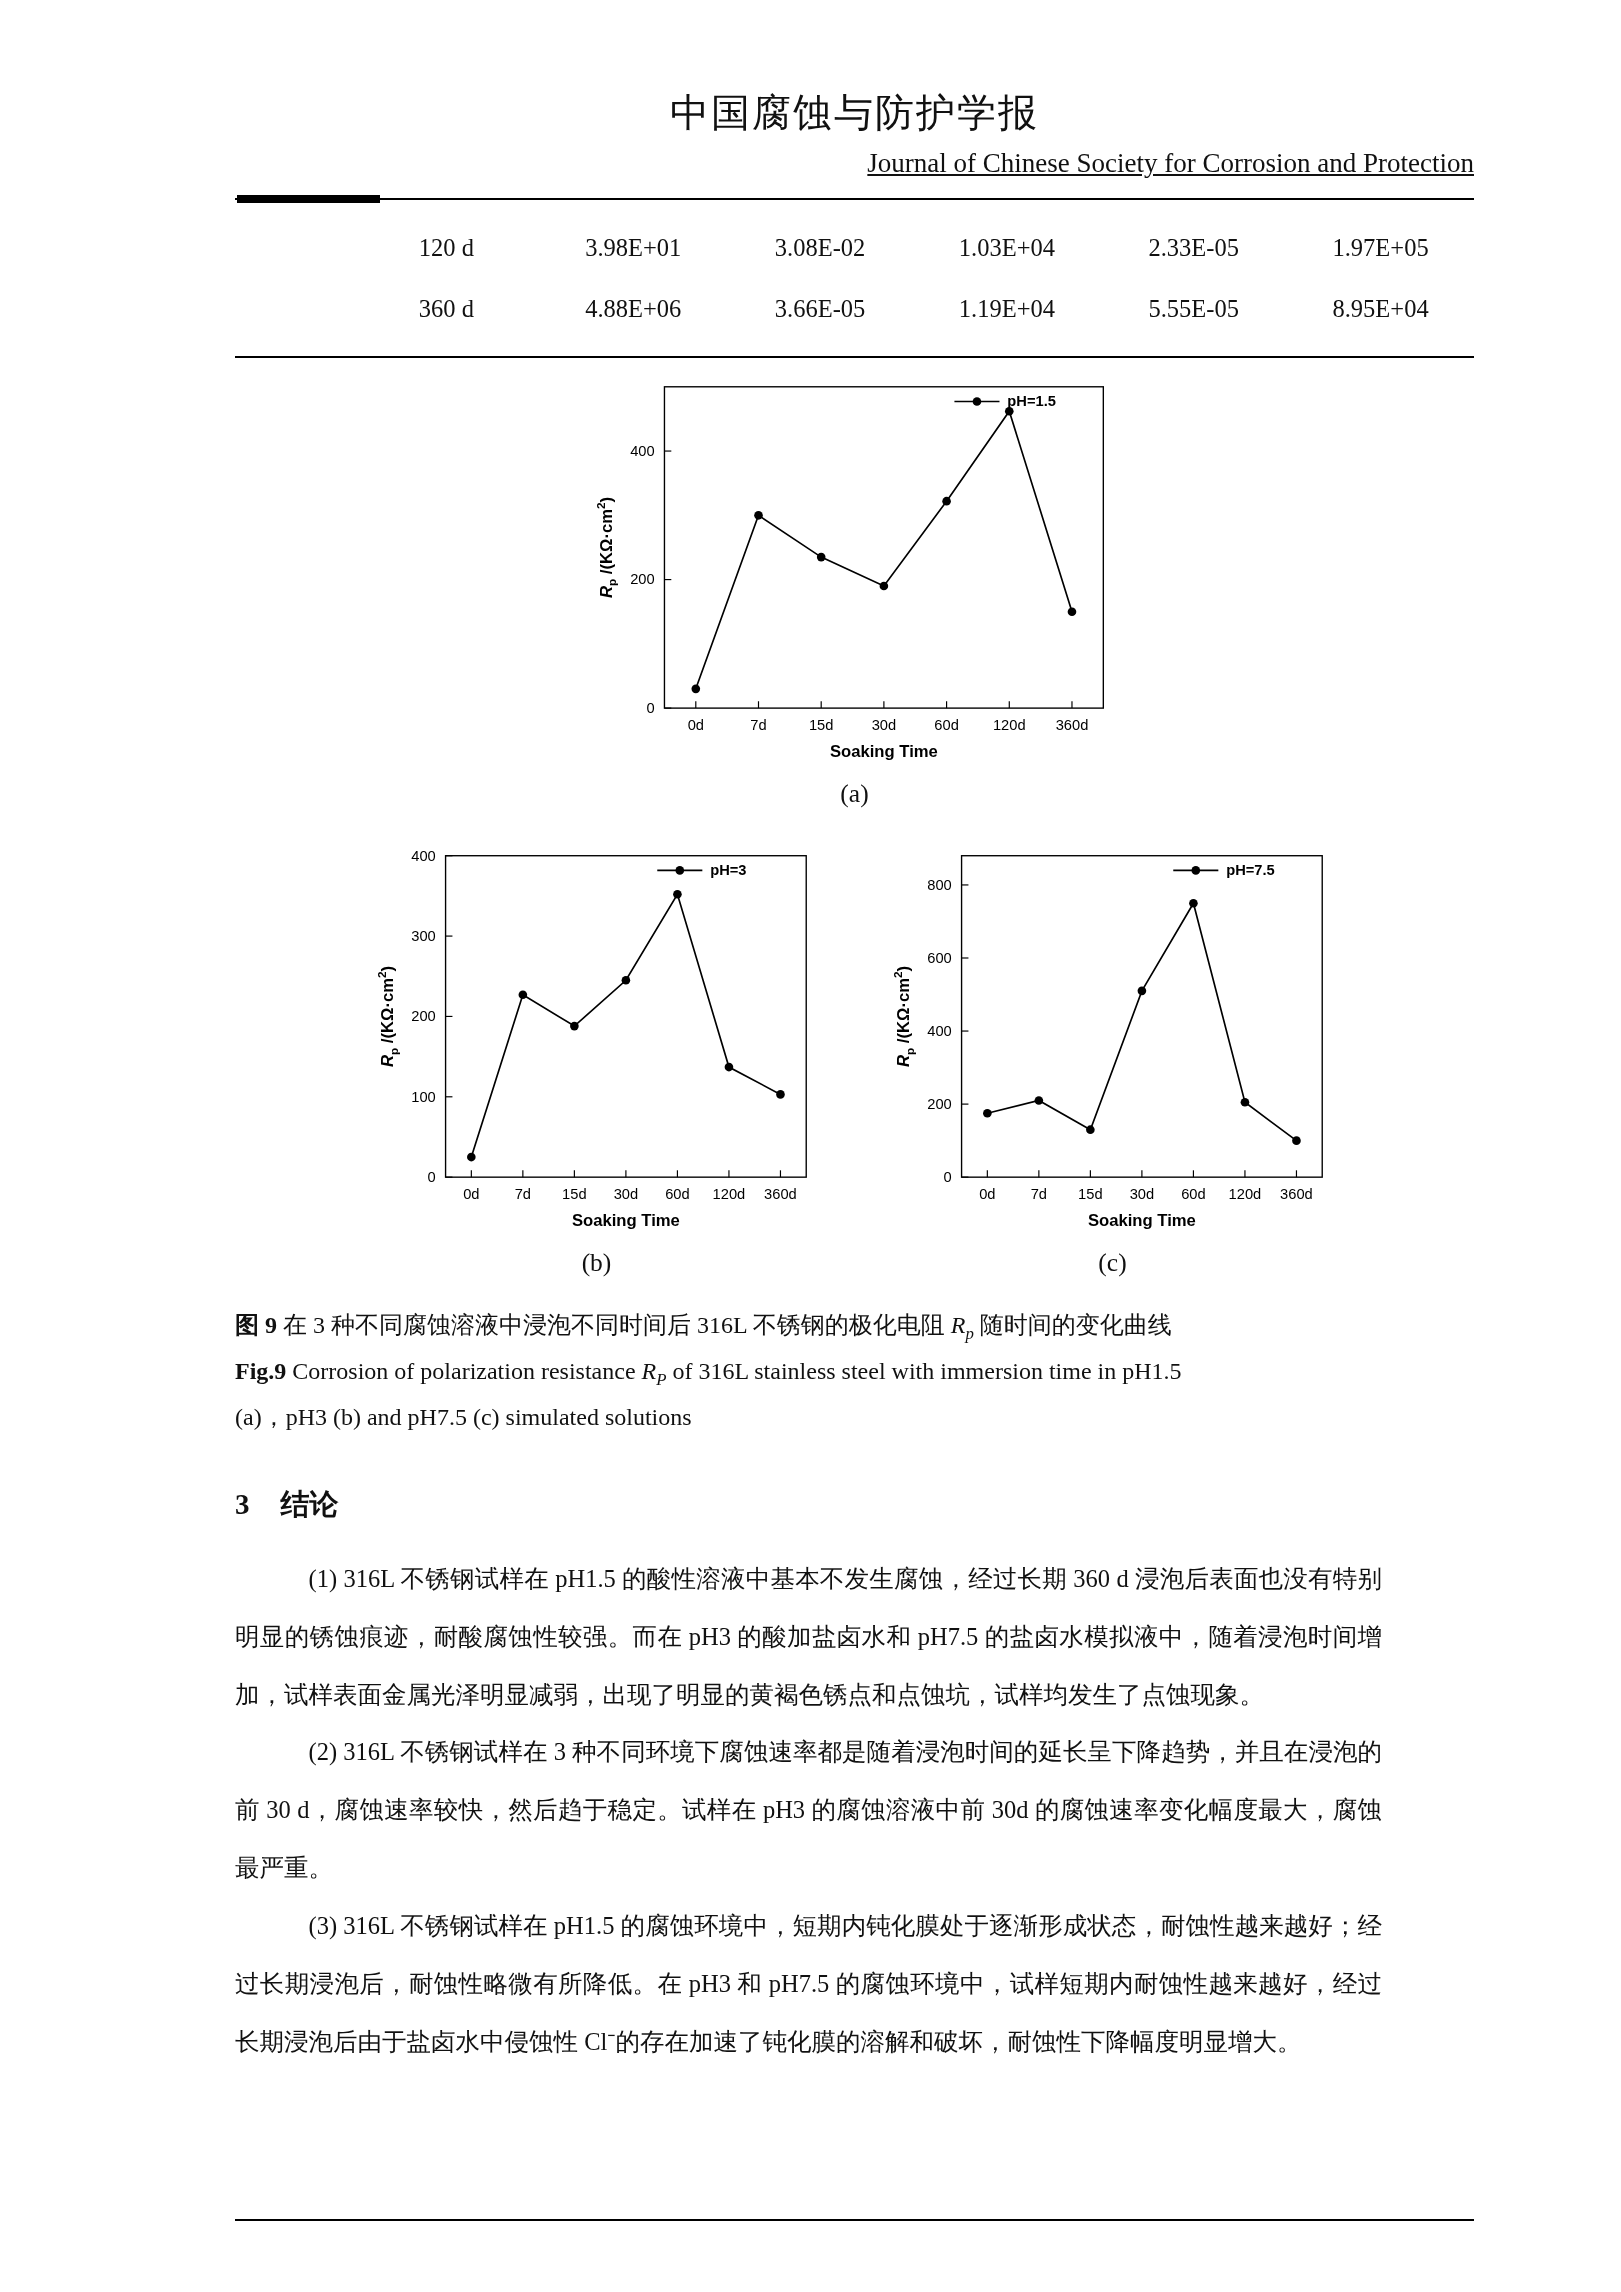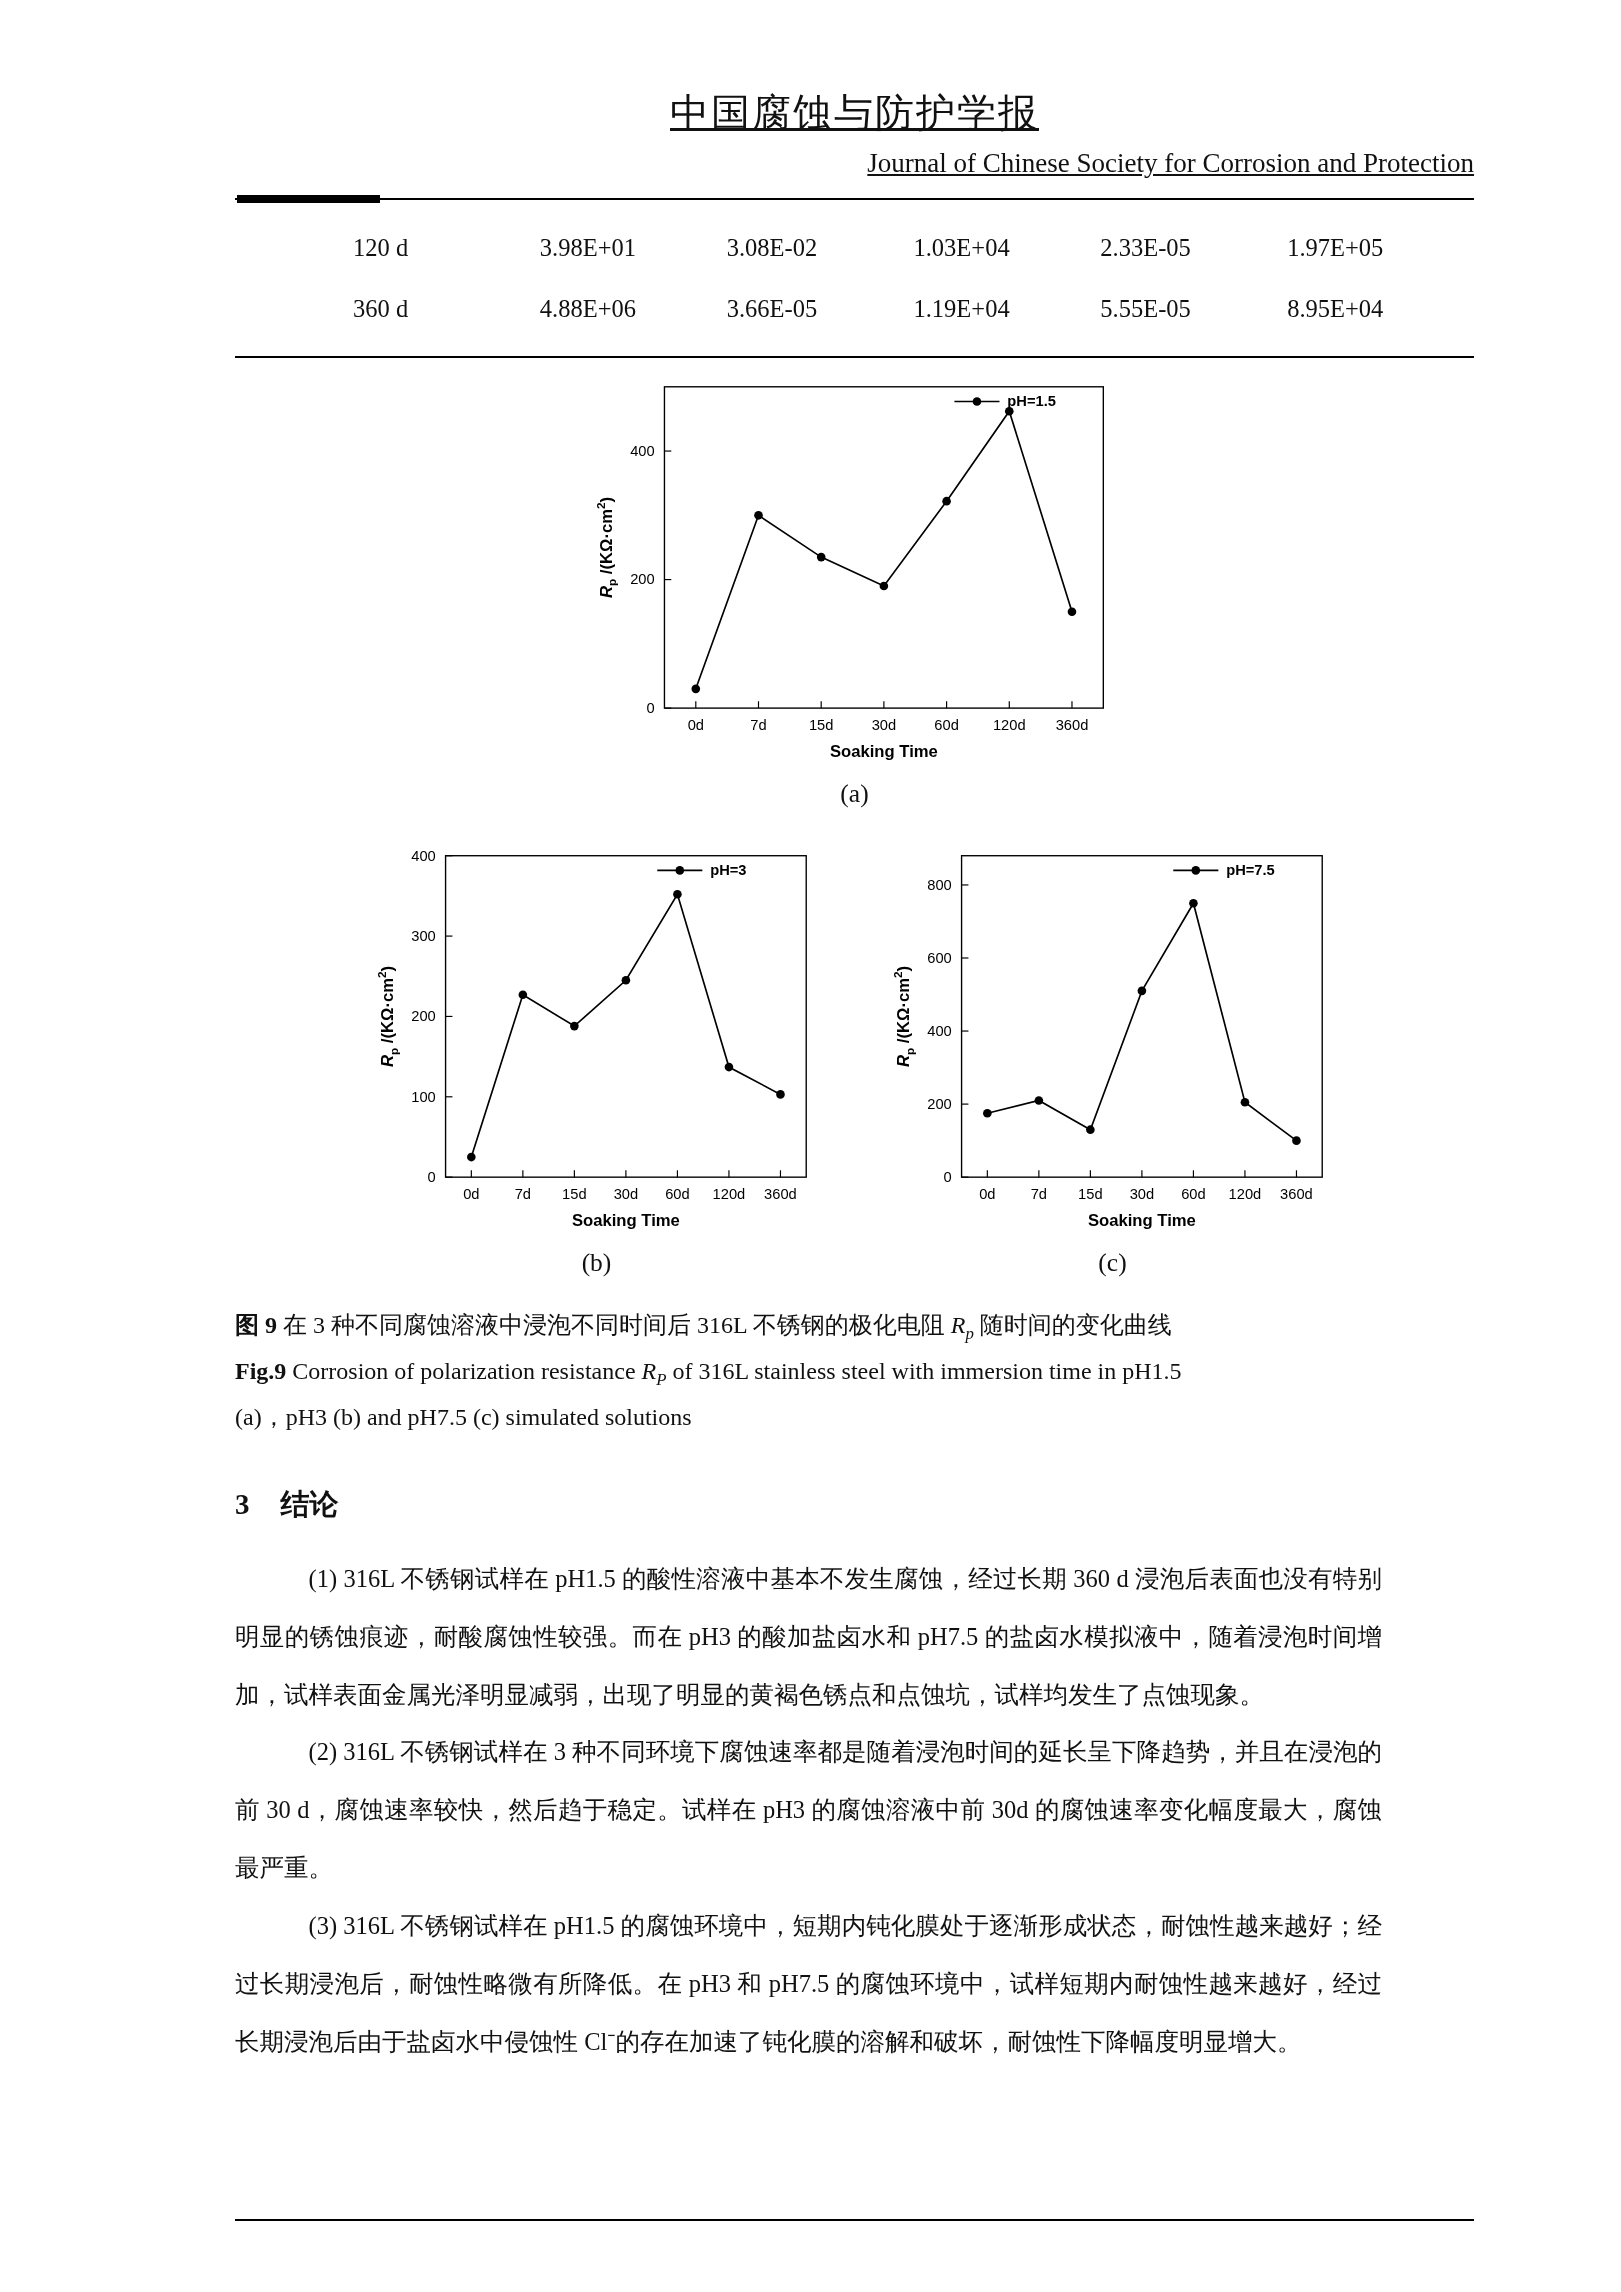--- a/index.html
+++ b/index.html
@@ -1,30 +1,30 @@
 <!DOCTYPE html>
 <html><head>
 <meta charset="utf-8">
 <style>
   html,body{margin:0;padding:0;background:#ffffff;}
   .page{position:relative;width:1621px;height:2293px;background:#fff;
         font-family:"Liberation Serif", serif;color:#111;overflow:hidden;}
   .content{position:absolute;left:235px;top:0;width:1239px;}
 
   
-  .jt-zh{margin-top:86px;text-align:center;font-size:39px;letter-spacing:2px;text-decoration:underline;}
+  .jt-zh{margin-top:86px;text-align:center;font-size:39px;letter-spacing:2px;}
   .jt-en{margin-top:7.8px;text-align:right;font-size:27px;text-decoration:underline;}
   .header-rule{position:relative;height:9.8px;margin-top:15.7px;}
   .header-rule .thin{position:absolute;top:3.9px;left:0;right:0;height:2px;background:#000;}
   .header-rule .thick{position:absolute;top:1px;left:2px;width:143px;height:7.8px;background:#000;}
 
   
   .frag-table{padding:13.7px 0 15.7px 118px;border-bottom:2px solid #000;}
   .t-row{display:grid;grid-template-columns:repeat(6,1fr);height:61px;align-items:center;
-         font-size:24.5px;}
+         text-align:center;font-size:24.5px;}
 
   
   .chart-a{margin-top:15.7px;text-align:center;}
   .charts-row{display:flex;justify-content:center;gap:65px;margin-top:33px;}
   .chart-col{text-align:center;}
   .sub-label{text-align:center;font-size:25.5px;margin-top:9.8px;}
   svg text{font-family:"Liberation Sans", sans-serif;fill:#000;}
 
   
   .caption{margin-top:25.5px;font-size:24px;line-height:1.85;}

